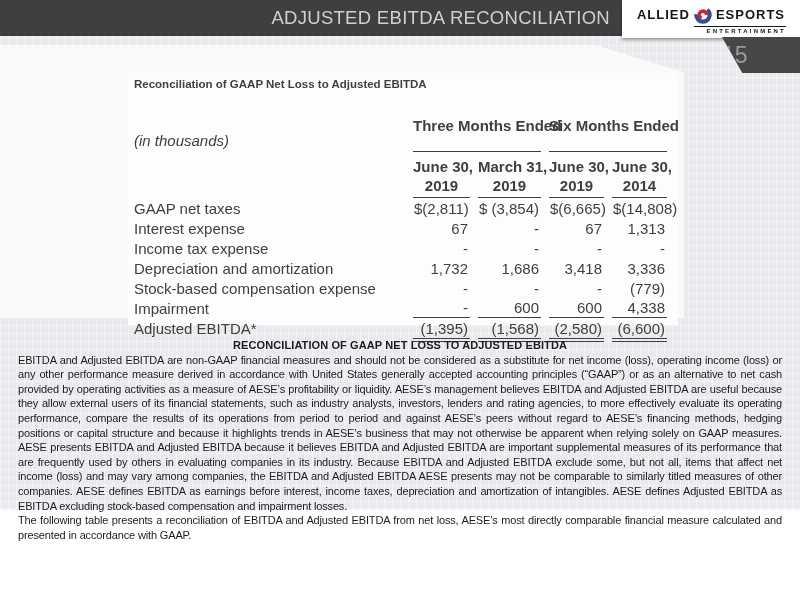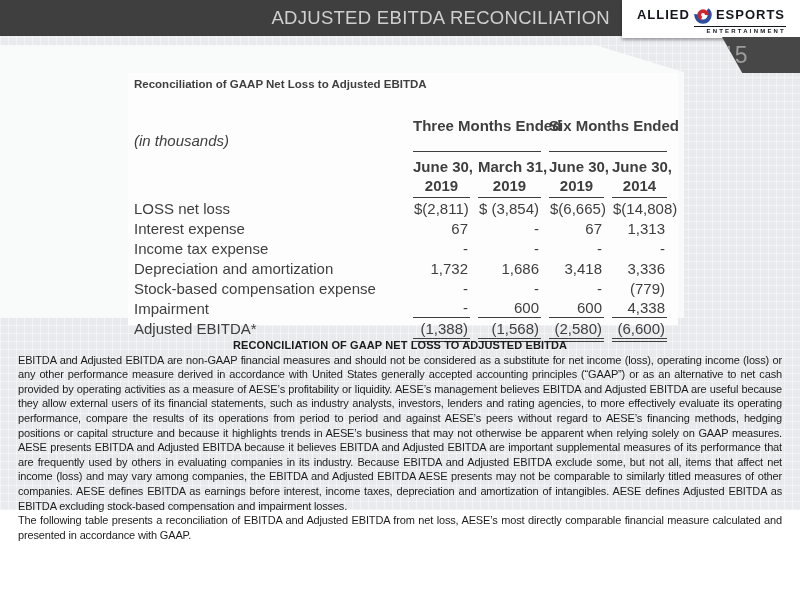--- a/index.html
+++ b/index.html
@@ -112,21 +112,21 @@
       </div>
       <div class="date-head">
         <div>June 30,</div>
         <div>2019</div>
       </div>
       <div class="date-head">
         <div>June 30,</div>
         <div>2014</div>
       </div>
 
-      <div class="row-label first-row">LOSS net loss</div>
+      <div class="row-label first-row">GAAP net taxes</div>
       <div class="num cur first-row">
           <span>$</span>
           <span>(2,811)</span>
         </div>
       <div class="num cur first-row">
           <span>$</span>
           <span>(3,854)</span>
         </div>
       <div class="num cur first-row">
           <span>$</span>
@@ -161,21 +161,21 @@
       <div class="num">-</div>
       <div class="num">(779)</div>
 
       <div class="row-label">Impairment</div>
       <div class="num u-single">-</div>
       <div class="num u-single">600</div>
       <div class="num u-single">600</div>
       <div class="num u-single">4,338</div>
 
       <div class="row-label">Adjusted EBITDA*</div>
-      <div class="num u-double">(1,388)</div>
+      <div class="num u-double">(1,395)</div>
       <div class="num u-double">(1,568)</div>
       <div class="num u-double">(2,580)</div>
       <div class="num u-double">(6,600)</div>
     </div>
   </div>
 
   <div class="notes">
     <div class="notes-h">RECONCILIATION OF GAAP NET LOSS TO ADJUSTED EBITDA</div>
     <p>EBITDA and Adjusted EBITDA are non-GAAP financial measures and should not be considered as a substitute for net income (loss), operating income (loss) or any other performance measure derived in accordance with United States generally accepted accounting principles (“GAAP”) or as an alternative to net cash provided by operating activities as a measure of AESE’s profitability or liquidity. AESE’s management believes EBITDA and Adjusted EBITDA are useful because they allow external users of its financial statements, such as industry analysts, investors, lenders and rating agencies, to more effectively evaluate its operating performance, compare the results of its operations from period to period and against AESE’s peers without regard to AESE’s financing methods, hedging positions or capital structure and because it highlights trends in AESE’s business that may not otherwise be apparent when relying solely on GAAP measures. AESE presents EBITDA and Adjusted EBITDA because it believes EBITDA and Adjusted EBITDA are important supplemental measures of its performance that are frequently used by others in evaluating companies in its industry. Because EBITDA and Adjusted EBITDA exclude some, but not all, items that affect net income (loss) and may vary among companies, the EBITDA and Adjusted EBITDA AESE presents may not be comparable to similarly titled measures of other companies. AESE defines EBITDA as earnings before interest, income taxes, depreciation and amortization of intangibles. AESE defines Adjusted EBITDA as EBITDA excluding stock-based compensation and impairment losses.</p>
     <p>The following table presents a reconciliation of EBITDA and Adjusted EBITDA from net loss, AESE’s most directly comparable financial measure calculated and presented in accordance with GAAP.</p>

